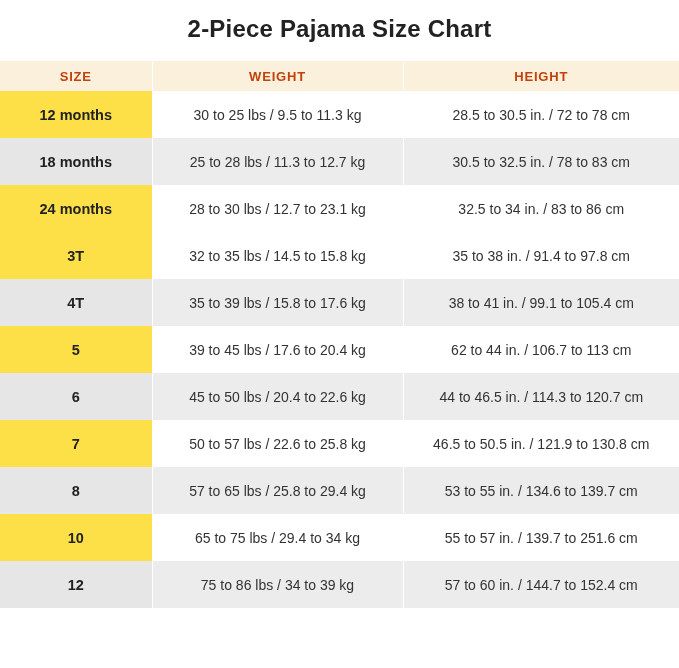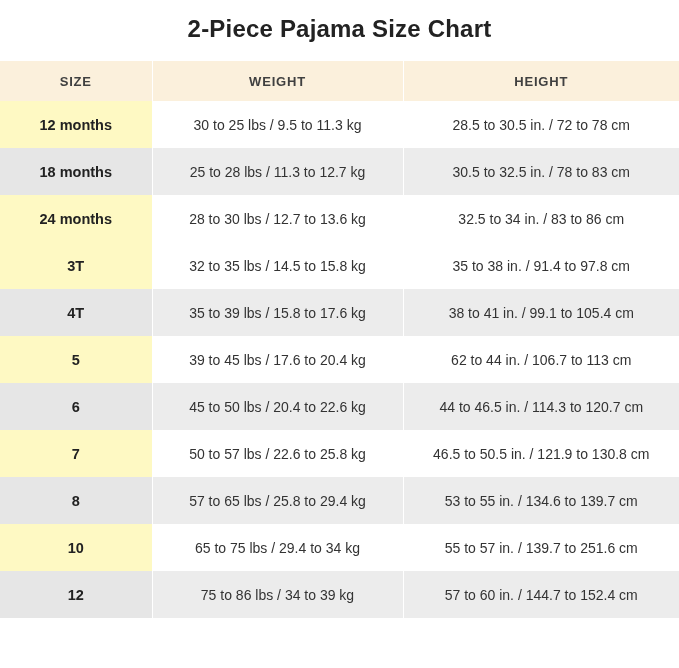--- a/index.html
+++ b/index.html
@@ -37,23 +37,23 @@
   }
   table.size-chart col.c-size { width: 152px; }
   table.size-chart col.c-weight { width: 251px; }
   table.size-chart col.c-height { width: 276px; }
 
   table.size-chart thead th {
     background: #fbf0dc;
     font-size: 13px;
     font-weight: bold;
     letter-spacing: 0.8px;
-    color: #404040;
+    color: #c2410c;
     text-align: center;
-    height: 40px;
+    height: 30px;
     padding: 0 6px;
     border-right: 1px solid #ffffff;
   }
   table.size-chart thead th:last-child { border-right: none; }
 
   table.size-chart tbody td {
     height: 47px;
     text-align: center;
     font-size: 14px;
     color: #333333;
@@ -64,21 +64,21 @@
   table.size-chart tbody td:last-child { border-right: none; }
   table.size-chart tbody td.size-cell {
     font-weight: bold;
     font-size: 14.5px;
     color: #222222;
   }
   table.size-chart tbody tr.row-odd td { background: #ffffff; }
   table.size-chart tbody tr.row-even td { background: #ececec; }
   table.size-chart tbody tr.row-odd td.size-cell { background: #ffffff; }
   table.size-chart tbody tr.row-even td.size-cell { background: #e6e6e6; }
-  table.size-chart tbody tr.row-odd td.size-cell { background: #fef9c3; }
+  table.size-chart tbody tr.row-odd td.size-cell { background: #fde047; }
 </style>
 </head>
 <body>
 
 <div class="page">
 
   <h1 class="chart-title">2-Piece Pajama Size Chart</h1>
 
   <table class="size-chart">
     <colgroup>
@@ -99,21 +99,21 @@
         <td>30 to 25 lbs / 9.5 to 11.3 kg</td>
         <td>28.5 to 30.5 in. / 72 to 78 cm</td>
       </tr>
       <tr class="row-even">
         <td class="size-cell">18 months</td>
         <td>25 to 28 lbs / 11.3 to 12.7 kg</td>
         <td>30.5 to 32.5 in. / 78 to 83 cm</td>
       </tr>
       <tr class="row-odd">
         <td class="size-cell">24 months</td>
-        <td>28 to 30 lbs / 12.7 to 13.6 kg</td>
+        <td>28 to 30 lbs / 12.7 to 23.1 kg</td>
         <td>32.5 to 34 in. / 83 to 86 cm</td>
       </tr>
       <tr class="row-odd">
         <td class="size-cell">3T</td>
         <td>32 to 35 lbs / 14.5 to 15.8 kg</td>
         <td>35 to 38 in. / 91.4 to 97.8 cm</td>
       </tr>
       <tr class="row-even">
         <td class="size-cell">4T</td>
         <td>35 to 39 lbs / 15.8 to 17.6 kg</td>

